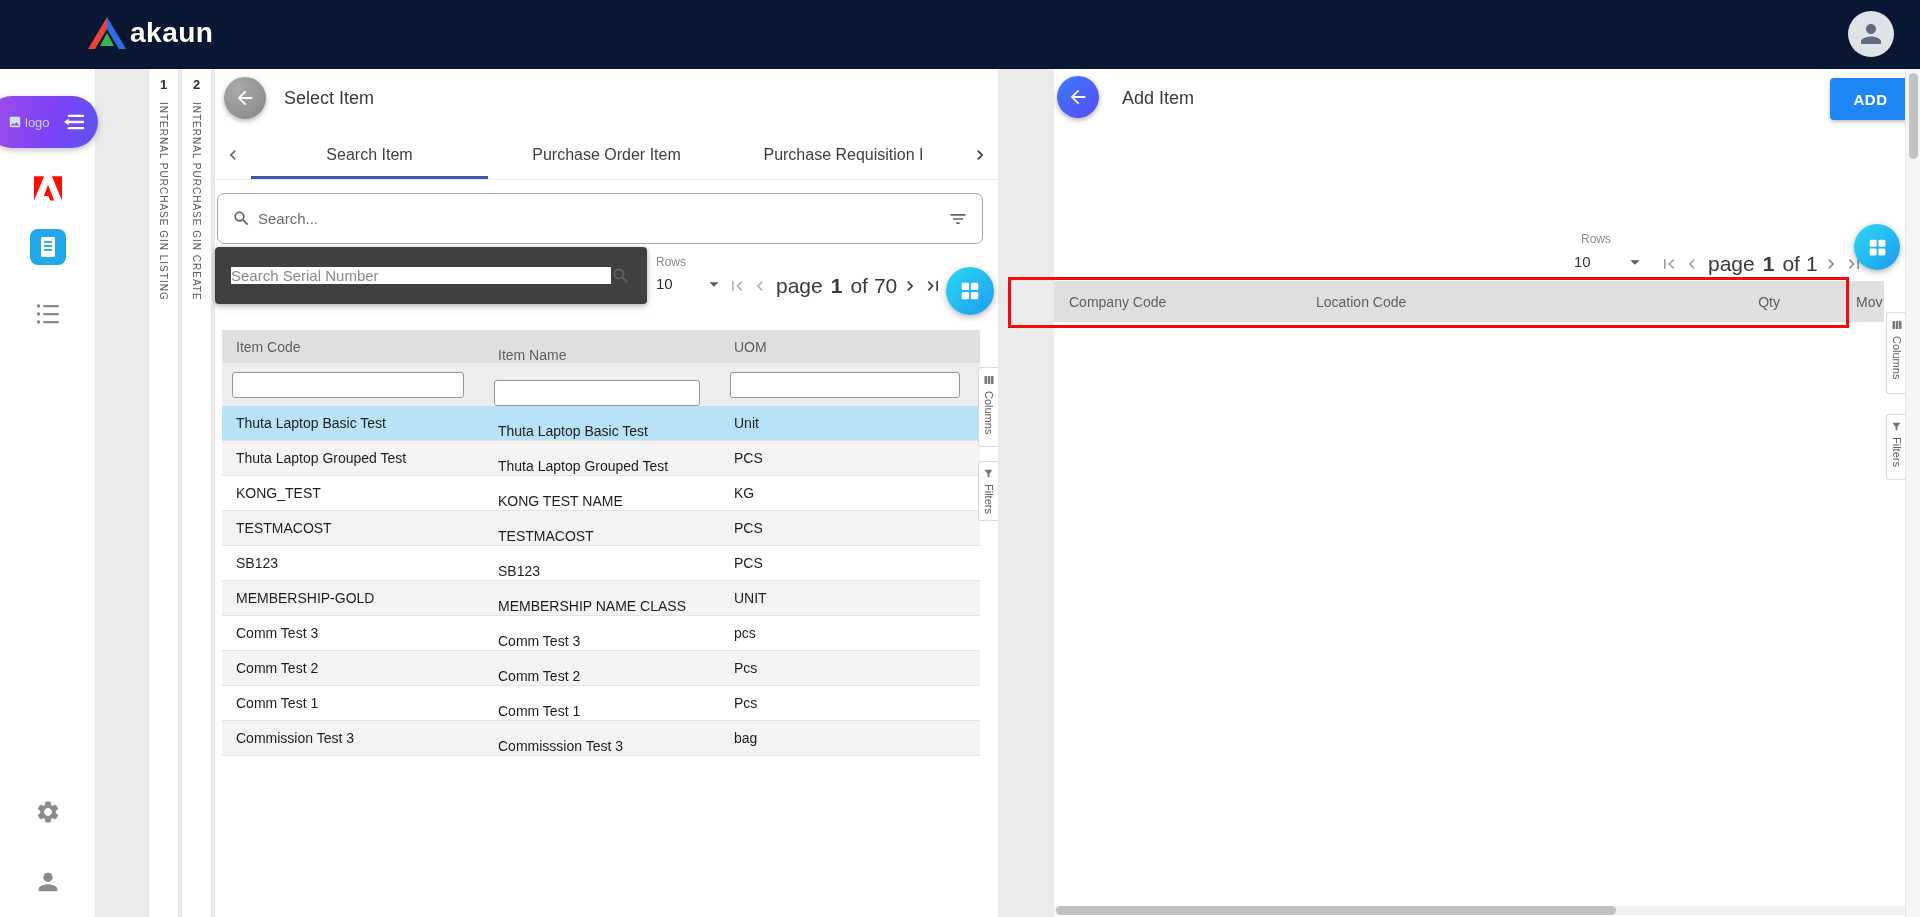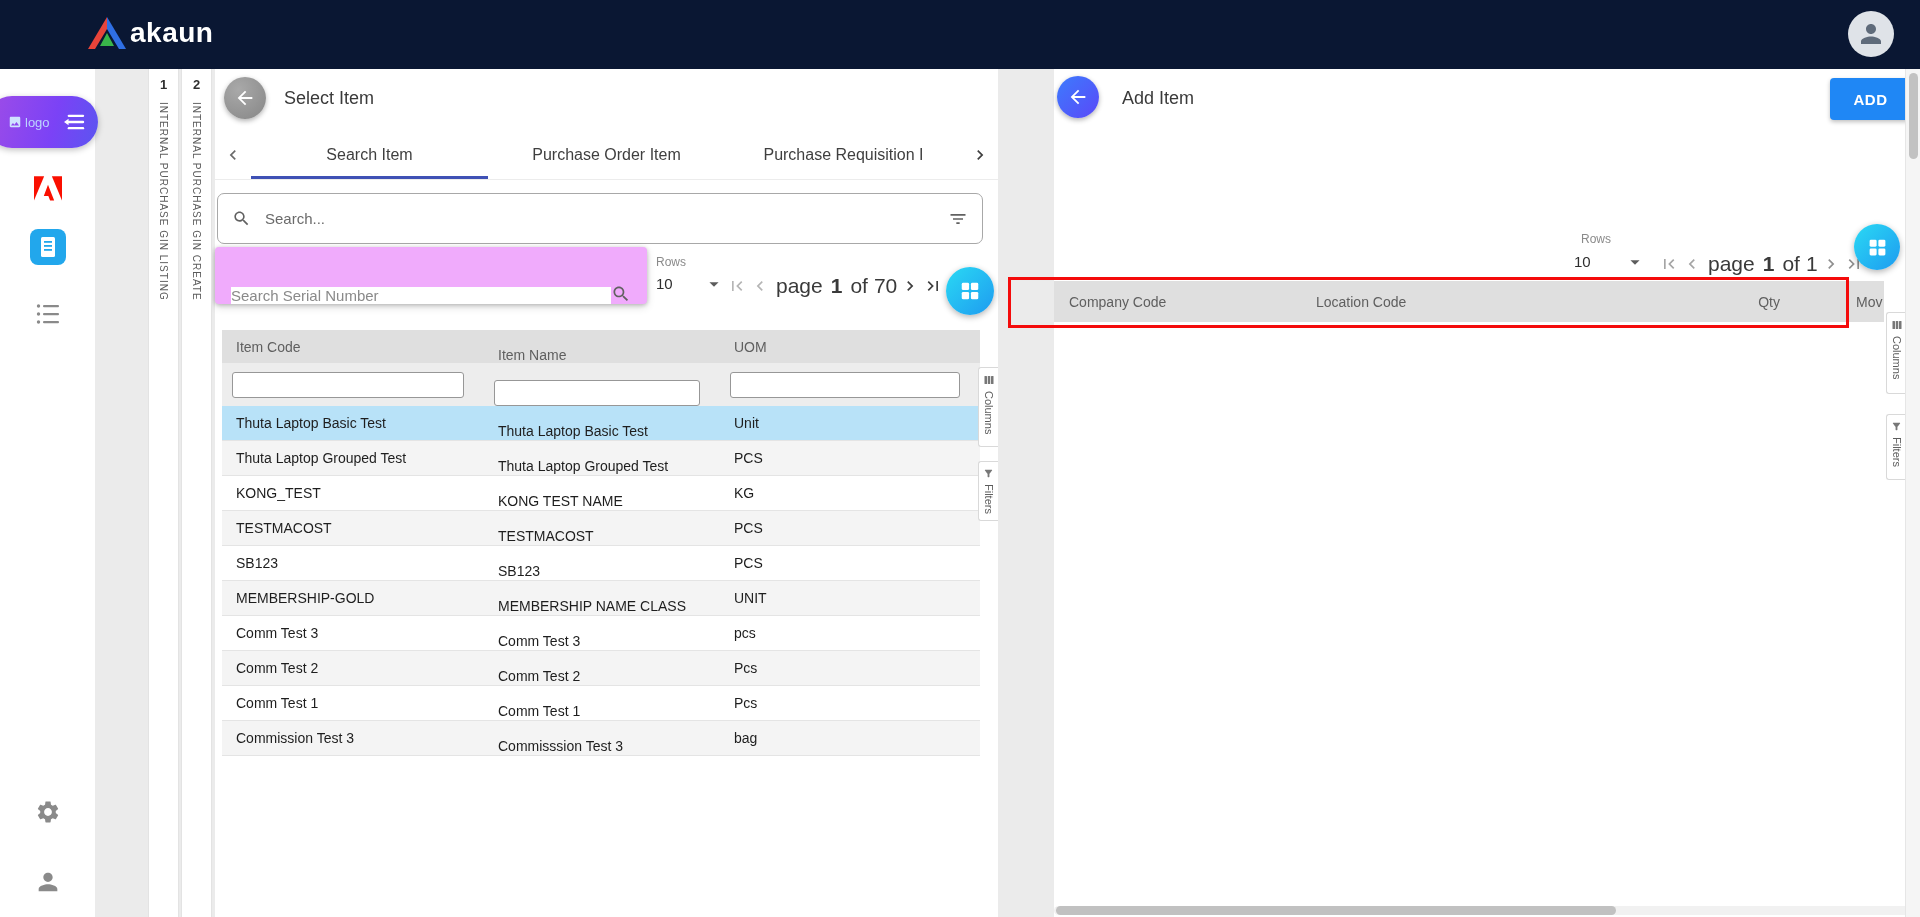--- a/index.html
+++ b/index.html
@@ -39,25 +39,25 @@
   .side-tab .vtext { writing-mode:vertical-rl; font-size:11px; color:#5c5c5c; }
 
   
   .panel-left { left:215px; width:783px; }
   .pl-back { left:9px; top:8px; background:radial-gradient(circle at 35% 30%, #a9a9a9, #868686); }
   .pl-title { left:69px; top:19px; }
   .pl-tabs { position:absolute; left:0; top:62px; width:783px; height:49px; display:flex; align-items:stretch; border-bottom:1px solid #ececec; }
   .pl-tabs .chev { width:36px; display:flex; align-items:center; justify-content:center; }
   .pl-tab { flex:1; display:flex; align-items:center; justify-content:center; font-size:16px; color:#3f3f3f; position:relative; white-space:nowrap; overflow:hidden; }
   .pl-tab.active::after { content:""; position:absolute; left:0; right:0; bottom:0; height:3px; background:#3f51b5; }
-  .pl-search { position:absolute; left:2px; top:124px; width:766px; height:51px; border:1px solid #a8a8a8; border-radius:7px; display:flex; align-items:center; padding:0 14px; gap:14px; }
+  .pl-search { position:absolute; left:2px; top:124px; width:766px; height:51px; border:1px solid #a8a8a8; border-radius:7px; display:flex; align-items:center; padding:0 14px; gap:7px; }
   .pl-search input { flex:1; border:none; outline:none; font-size:15px; color:#333; background:transparent; }
   .pl-search input::placeholder { color:#6a6a6a; }
-  .serial-card { position:absolute; left:0; top:178px; width:432px; height:57px; background:#f0abfc; border-radius:4px;
-    box-shadow:0 1px 4px rgba(0,0,0,.22), 0 3px 8px rgba(0,0,0,.14); display:flex; align-items:flex-end; padding:0 16px; z-index:3; }
+  .serial-card { position:absolute; left:0; top:178px; width:432px; height:57px; background:#404040; border-radius:4px;
+    box-shadow:0 1px 4px rgba(0,0,0,.22), 0 3px 8px rgba(0,0,0,.14); display:flex; align-items:center; padding:0 16px; z-index:3; }
   .serial-card input { flex:1; border:none; outline:none; font-size:15px; color:#333; }
   .serial-card input::placeholder { color:#8a8a8a; }
   .pl-rows-label { left:441px; top:186px; }
   .pl-rows-value { left:441px; top:206px; }
   .pl-caret { position:absolute; left:488px; top:204px; }
   .pl-pagi { left:512px; top:205px; }
   .pl-grid { left:731px; top:198px; width:48px; height:48px; }
   .pl-table { position:absolute; left:7px; top:261px; width:758px; }
   .thead { display:flex; background:#dfdfdf; align-items:center; }
   .pl-table .thead { height:33px; }

